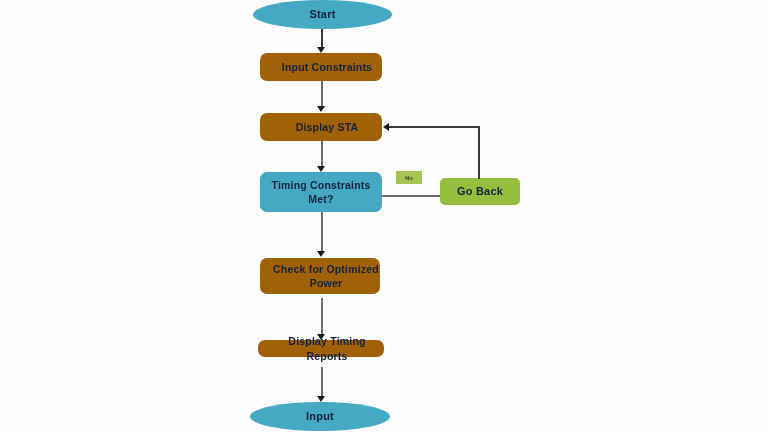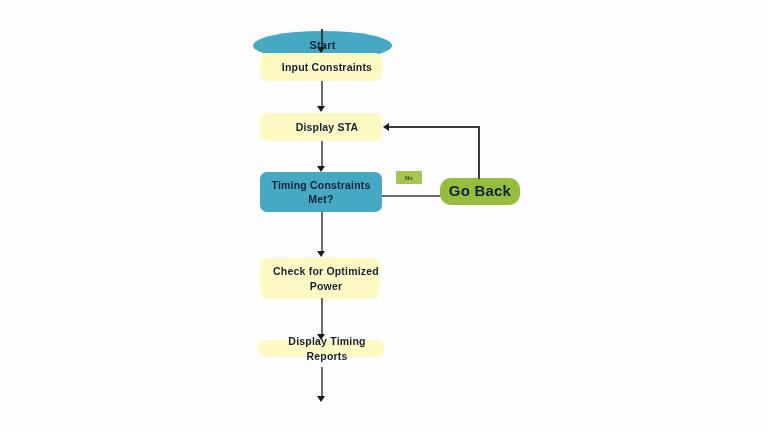--- a/index.html
+++ b/index.html
@@ -28,38 +28,37 @@
     color: #14213a;
     font-weight: bold;
     letter-spacing: 0.2px;
     box-sizing: border-box;
     line-height: 1.35;
   }
   .terminal {
     background: #45a9c4;
     border-radius: 50%;
     font-size: 11px;
-    margin-top: 31px;
   }
   .process {
-    background: #fef9c3;
+    background: #a16207;
     border-radius: 7px;
     font-size: 10.5px;
     padding-left: 12px;
   }
   .decision {
     background: #45a9c4;
     border-radius: 7px;
     font-size: 10.5px;
     padding: 0 5px;
   }
   .goback {
     background: #95be3f;
-    border-radius: 11px;
-    font-size: 15px;
+    border-radius: 5px;
+    font-size: 11px;
   }
   .edge-label {
     position: absolute;
     background: #a7c552;
     color: #3d4a18;
     font-size: 6px;
     font-weight: bold;
     display: flex;
     align-items: center;
     justify-content: center;
@@ -129,21 +128,21 @@
     <span>Go Back</span>
   </div>
 
   <div class="conn v dark" style="left:478px; top:126px; height:53px;"></div>
   <div class="conn h dark" style="left:389px; top:126px; width:90px;"></div>
   <div class="arrow-left" style="left:383px; top:123px;"></div>
 
   <div class="conn v" style="left:321px; top:212px; height:41px;"></div>
   <div class="arrow-down" style="left:317px; top:251px;"></div>
 
-  <div class="node process" style="left:260px; top:258px; width:120px; height:41px;">
+  <div class="node process" style="left:260px; top:258px; width:120px; height:36px;">
     <span>Check for Optimized Power</span>
   </div>
 
   <div class="conn v" style="left:321px; top:298px; height:38px;"></div>
   <div class="arrow-down" style="left:317px; top:334px;"></div>
 
   <div class="node process" style="left:258px; top:340px; width:126px; height:17px;">
     <span>Display Timing Reports</span>
   </div>
 

